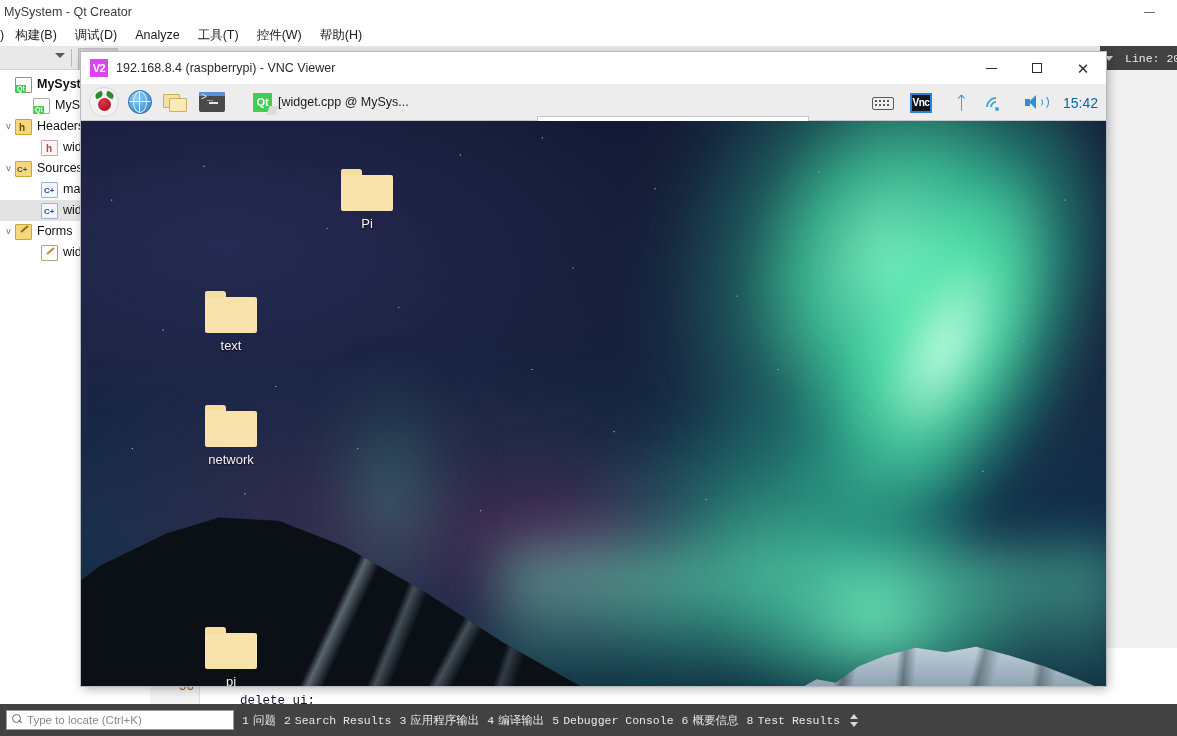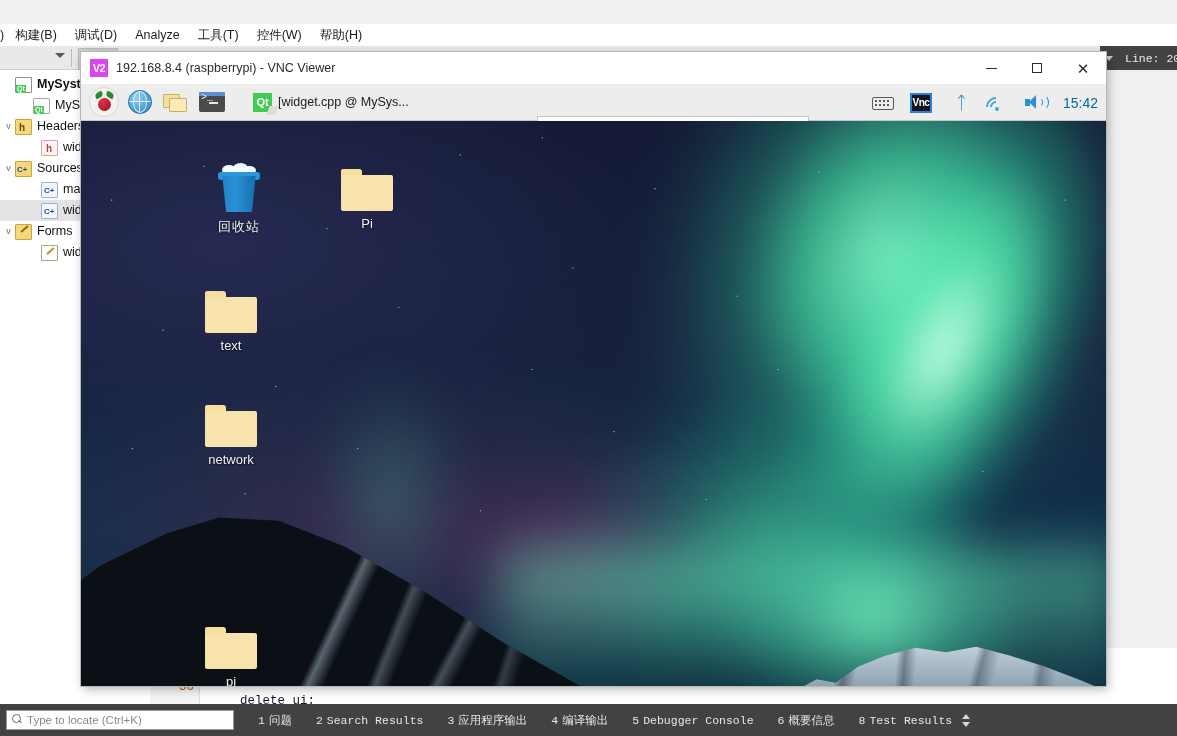--- a/index.html
+++ b/index.html
@@ -161,21 +161,21 @@
     width: 7px; height: 7px; border: 1.4px solid #6a6a6a; border-radius: 50%;
   }
   #locator .mag::after {
     content: ""; position: absolute; left: 7px; top: 7px;
     width: 4px; height: 1.4px; background: #6a6a6a; transform: rotate(45deg);
   }
   #locator .ph { font-size: 11.5px; color: #8a8a8a; white-space: nowrap; }
   .out-item {
     font-family: "Liberation Mono", monospace;
     font-size: 11.5px; color: #e6e6e6;
-    margin-left: 24px; white-space: nowrap;
+    margin-left: 8px; white-space: nowrap;
   }
   .out-item .num { color: #e6e6e6; margin-right: 4px; }
   #out-spin {
     margin-left: 10px; display: flex; flex-direction: column;
     align-items: center; justify-content: center; gap: 3px;
   }
   #out-spin .tri-up {
     width: 0; height: 0; border-left: 4px solid transparent;
     border-right: 4px solid transparent; border-bottom: 5px solid #d8d8d8;
   }
@@ -582,20 +582,26 @@
   #icon-trash .snow2 { left: 21px; top: 0px; width: 15px; height: 11px; }
   #icon-trash .snow3 { left: 31px; top: 3px; width: 13px; height: 9px; }
 </style>
 </head>
 <body>
 
 <div id="root">
 
   <div id="qt-window">
 
+    <div id="qt-titlebar">
+      <span id="qt-title-text">MySystem - Qt Creator</span>
+      <div id="qt-min-btn">
+        <span class="bar"></span>
+      </div>
+    </div>
 
     <div id="qt-menubar">
       <span class="mi clipped">)</span>
       <span class="mi">构建(B)</span>
       <span class="mi">调试(D)</span>
       <span class="mi">Analyze</span>
       <span class="mi">工具(T)</span>
       <span class="mi">控件(W)</span>
       <span class="mi">帮助(H)</span>
     </div>
@@ -800,30 +806,20 @@
         <span class="horizonglow"></span>
         <span class="mtnL"></span>
         <span class="mtnL-snow"></span>
         <span class="mtnR"></span>
         <span class="mtnR-dark"></span>
 
         <span class="shore"></span>
 
       </div>
 
-      <div class="dicon" id="icon-trash" style="left:110px;top:42px">
-        <span class="trash">
-          <span class="snow1"></span>
-          <span class="snow2"></span>
-          <span class="snow3"></span>
-          <span class="lid"></span>
-          <span class="can"></span>
-        </span>
-        <span class="label cjk">回收站</span>
-      </div>
 
       <div class="dicon" style="left:238px;top:48px">
         <span class="folder">
           <span class="tab"></span>
           <span class="body"></span>
         </span>
         <span class="label">Pi</span>
       </div>
 
       <div class="dicon" style="left:102px;top:170px">

